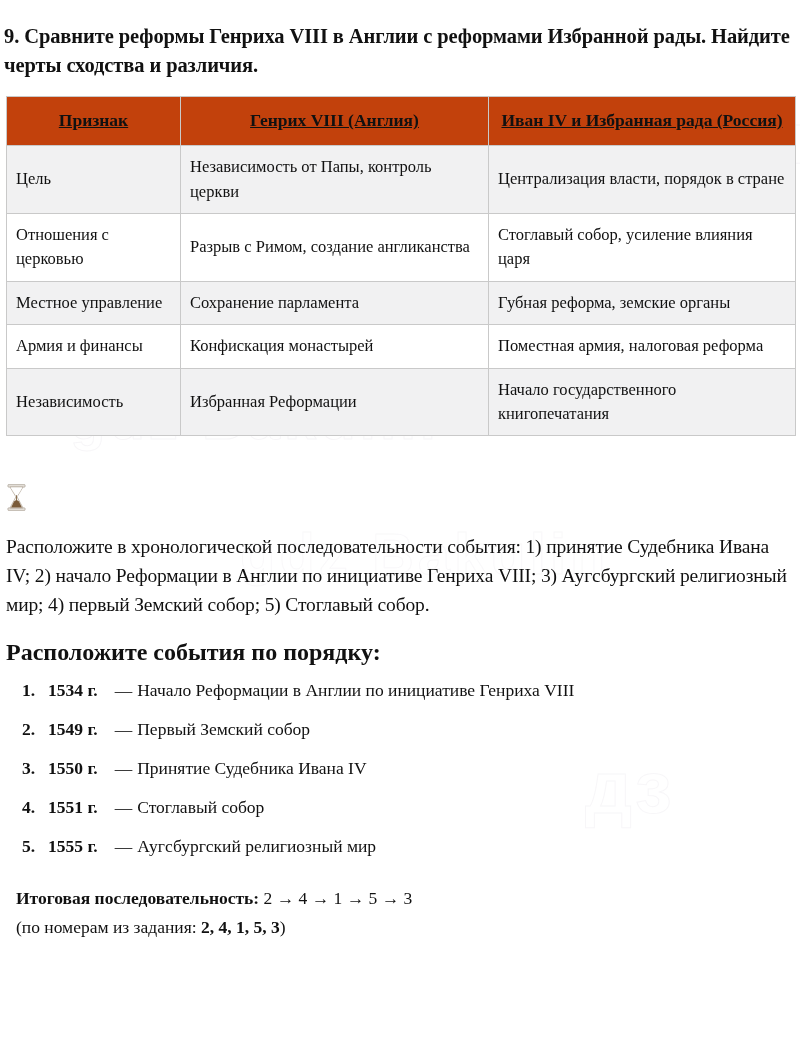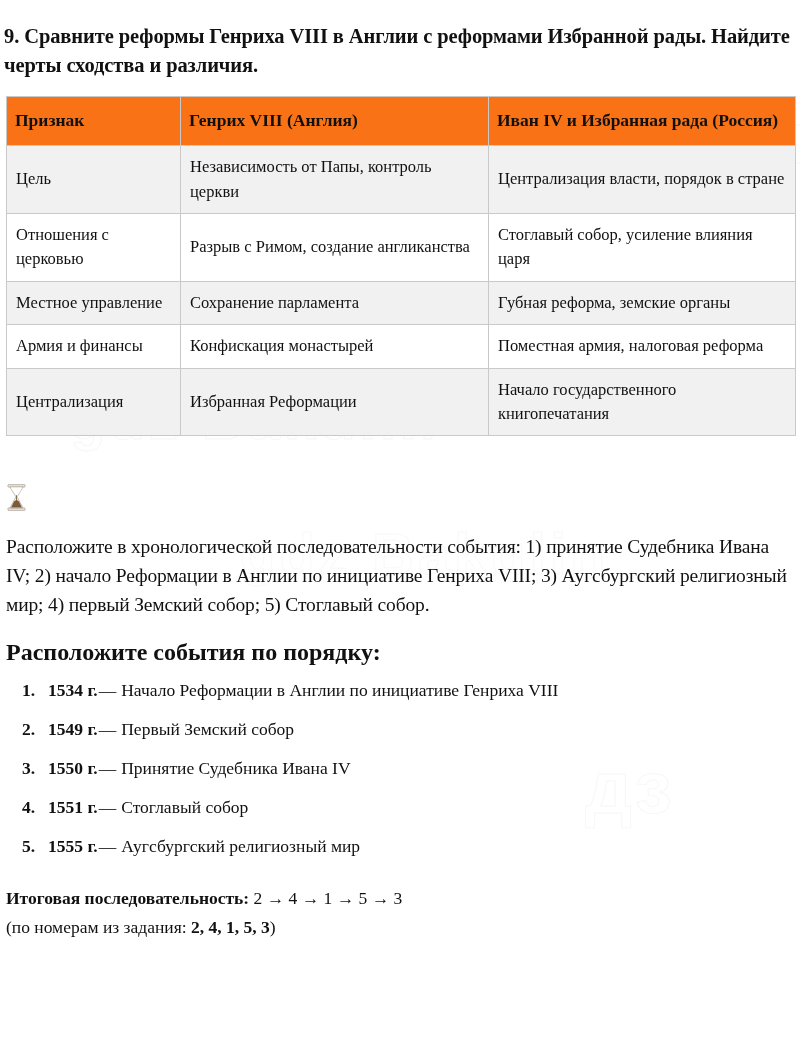--- a/index.html
+++ b/index.html
@@ -72,25 +72,26 @@
   table.compare col.c2 { width: 308px; }
   table.compare col.c3 { width: 307px; }
 
   table.compare th,
   table.compare td {
     border: 1px solid #c9c9c9;
     vertical-align: middle;
     line-height: 1.48;
   }
   table.compare th {
-    text-align: left;
+    text-align: center;
     font-weight: 700;
     font-size: 17.5px;
     padding: 11px 8px;
-    background: #f97316;
+    background: #c2410c;
+    text-decoration: underline;
   }
   table.compare td {
     padding: 9px 8px 9px 9px;
     text-align: left;
   }
   table.compare tbody tr.shade td { background: #f1f1f2; }
   table.compare tbody tr.plain td { background: #ffffff; }
   td.feature { padding-left: 6px; }
 
   
@@ -142,30 +143,30 @@
     font-weight: 700;
     width: 42px;
     flex: 0 0 42px;
     text-align: right;
     padding-right: 13px;
     box-sizing: border-box;
   }
   ol.events li .year {
     font-weight: 700;
     white-space: nowrap;
-    margin-right: 0;
+    margin-right: 16px;
   }
   ol.events li .dash {
     margin: 0 5px 0 1px;
     white-space: nowrap;
   }
   ol.events li .desc { font-weight: 400; font-family: Liberation Serif, serif; }
 
   .result-block {
-    margin: 26px 0 0 2px;
+    margin: 26px 0 0 12px;
     font-size: 17.5px;
     line-height: 1.65;
   }
   .result-line-1 .label { font-weight: 700; }
   .result-line-1 .seq { font-weight: 400; }
   .result-line-2 .nums { font-weight: 700; }
 </style>
 </head>
 <body>
 
@@ -208,21 +209,21 @@
         <td class="feature">Местное управление</td>
         <td>Сохранение парламента</td>
         <td>Губная реформа, земские органы</td>
       </tr>
       <tr class="plain">
         <td class="feature">Армия и финансы</td>
         <td>Конфискация монастырей</td>
         <td>Поместная армия, налоговая реформа</td>
       </tr>
       <tr class="shade">
-        <td class="feature">Централизация</td>
+        <td class="feature">Независимость</td>
         <td>Избранная Реформации</td>
         <td>Начало государственного книгопечатания</td>
       </tr>
     </tbody>
   </table>
 
   <div class="chrono-head">
     <svg class="hourglass" viewBox="0 0 22 28">
       <rect x="2" y="0.5" width="18" height="2.6" rx="0.6" fill="#e8e4de" stroke="#8a7c6b" stroke-width="0.5"></rect>
       <rect x="2" y="24.9" width="18" height="2.6" rx="0.6" fill="#e8e4de" stroke="#8a7c6b" stroke-width="0.5"></rect>

